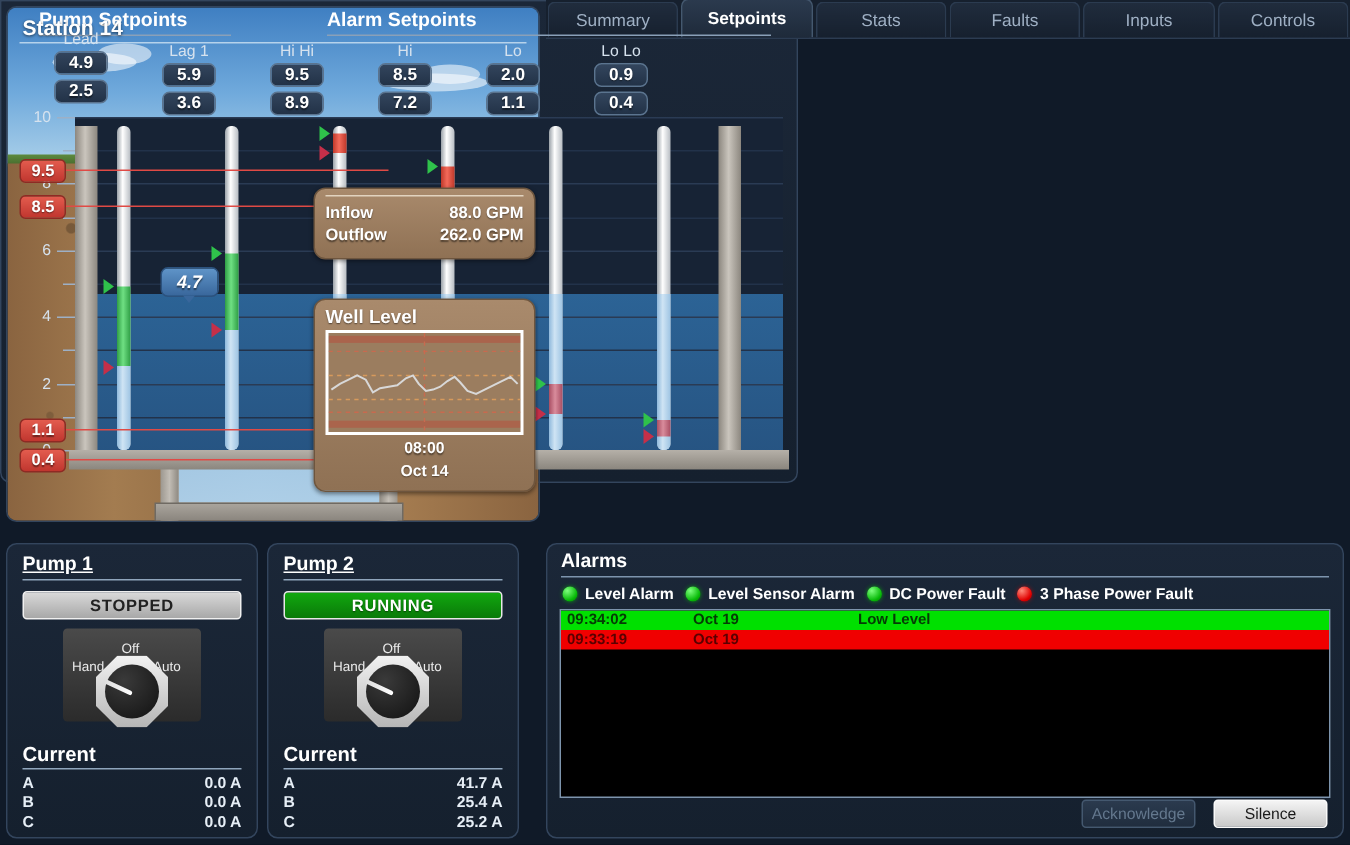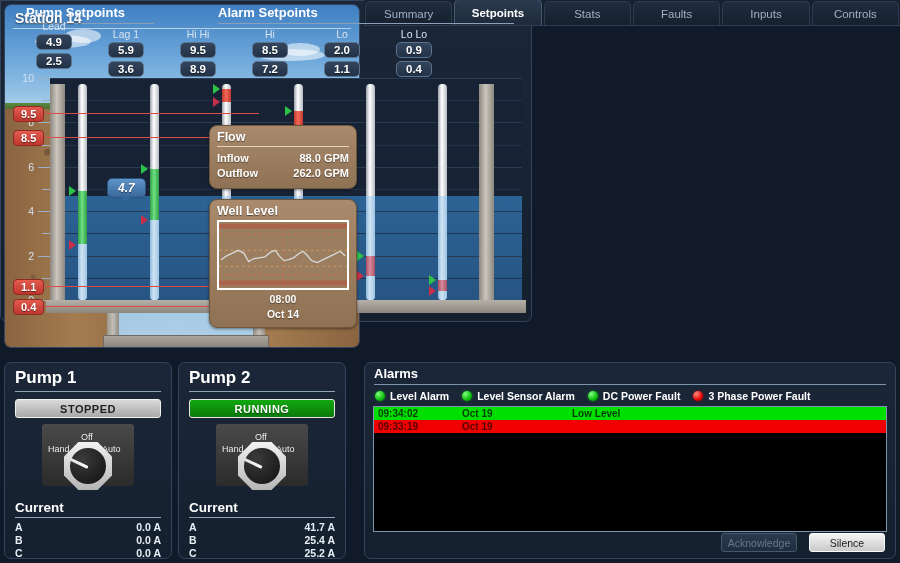--- a/index.html
+++ b/index.html
@@ -191,21 +191,21 @@
   .band.red { background: linear-gradient(90deg,#c0392b,#f36a5a 45%,#c0392b); }
   .band.mauve { background: linear-gradient(90deg,#a94f64,#d98c9c 45%,#a94f64); }
   .arrow { position:absolute; width:0; height:0;
     border-top:5px solid transparent; border-bottom:5px solid transparent; }
   .arrow.g { border-left:7px solid #2fc24b; }
   .arrow.r { border-left:7px solid #c52f49; }
 
   
   #pump1 { left:4px; top:362px; width:168px; height:197px; }
   #pump2 { left:178px; top:362px; width:168px; height:197px; }
-  .pmp-title { font-size:17px; font-weight:bold; color:#fff; padding:5px 0 3px 10px; }
+  .pmp-title { font-size:13px; font-weight:bold; color:#fff; padding:5px 0 3px 10px;text-decoration:underline; }
   .pmp-rule { height:1px; background:#8fa5bc; margin:0 10px 7px 10px; }
   .status-box {
     margin:0 10px; height:19px; border-radius:3px;
     display:flex; align-items:center; justify-content:center;
     font-size:11px; font-weight:bold; letter-spacing:.5px;
   }
   .status-box.stopped {
     background: linear-gradient(#d9d9d9,#a8a8a8); border:1px solid #f0f0f0; color:#222;
   }
   .status-box.running {
@@ -225,21 +225,21 @@
   .hoa-ptr { position:absolute; left:50%; top:50%; width:20px; height:3px;
     background: linear-gradient(90deg,#fff,#ddd); transform-origin: 0 50%;
     transform: rotate(205deg); border-radius:2px; }
   .cur-title { font-size:13.5px; font-weight:bold; color:#fff; padding:4px 0 2px 10px; }
   .cur-rule { height:1px; background:#8fa5bc; margin:0 10px 3px 10px; }
   .cur-row { display:flex; justify-content:space-between; padding:0 10px;
     font-size:10.5px; font-weight:bold; color:#e6eef6; line-height:13px; }
 
   
   #alarms { left:364px; top:362px; width:532px; height:197px; }
-  .leds { display:flex; gap:13px; padding:5px 0 4px 10px; align-items:center; }
+  .leds { display:flex; gap:8px; padding:5px 0 4px 10px; align-items:center; }
   .led-item { display:flex; align-items:center; gap:5px; font-size:10.5px;
     font-weight:bold; color:#fff; }
   .led { width:10px; height:10px; border-radius:50%; }
   .led.green { background: radial-gradient(circle at 32% 28%, #7dff7d, #07b907 65%, #046b04);
     box-shadow:0 0 3px rgba(0,220,0,.6); }
   .led.red { background: radial-gradient(circle at 32% 28%, #ff8a7a, #e00000 65%, #820000);
     box-shadow:0 0 3px rgba(230,0,0,.6); }
   #alarm-list { margin:0 8px; height:126px; background:#000;
     border:1px solid #7d94ad; overflow:hidden; }
   .alarm-row { display:flex; font-size:10px; font-weight:bold; line-height:13px; height:13px; }
@@ -323,21 +323,20 @@
         <div id="hatch"></div>
       </div>
       <div id="well-wall-l"></div>
       <div id="well-wall-r"></div>
       <div id="well-floor"></div>
     </div>
 
     <div id="level-tag" style="left:102px;top:173px;">4.7</div>
 
     <div class="infocard" id="flowcard">
-      <div class="hd">Flow</div>
       <div class="hr"></div>
       <div id="flow-rows">
           <div class="inforow">
             <span>Inflow</span>
             <span>88.0 GPM</span>
           </div>
           <div class="inforow">
             <span>Outflow</span>
             <span>262.0 GPM</span>
           </div>

